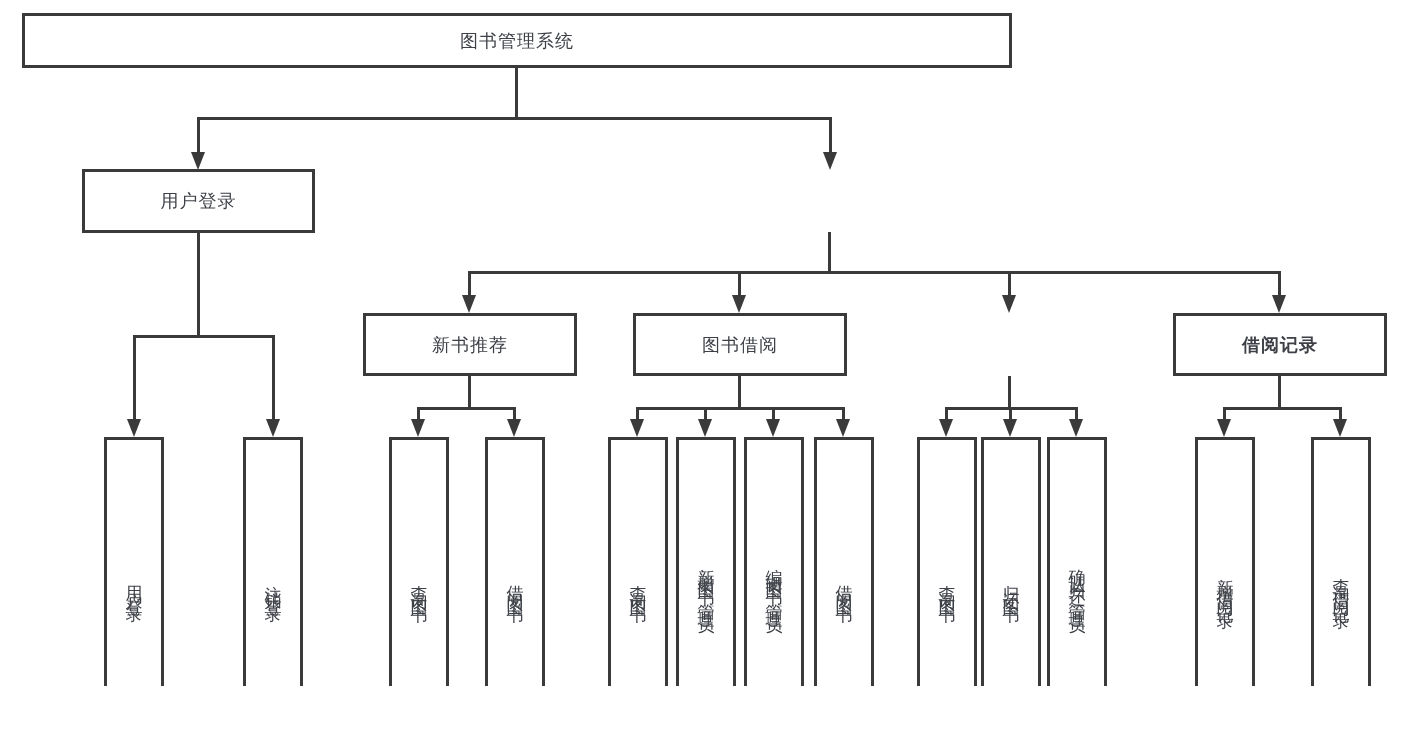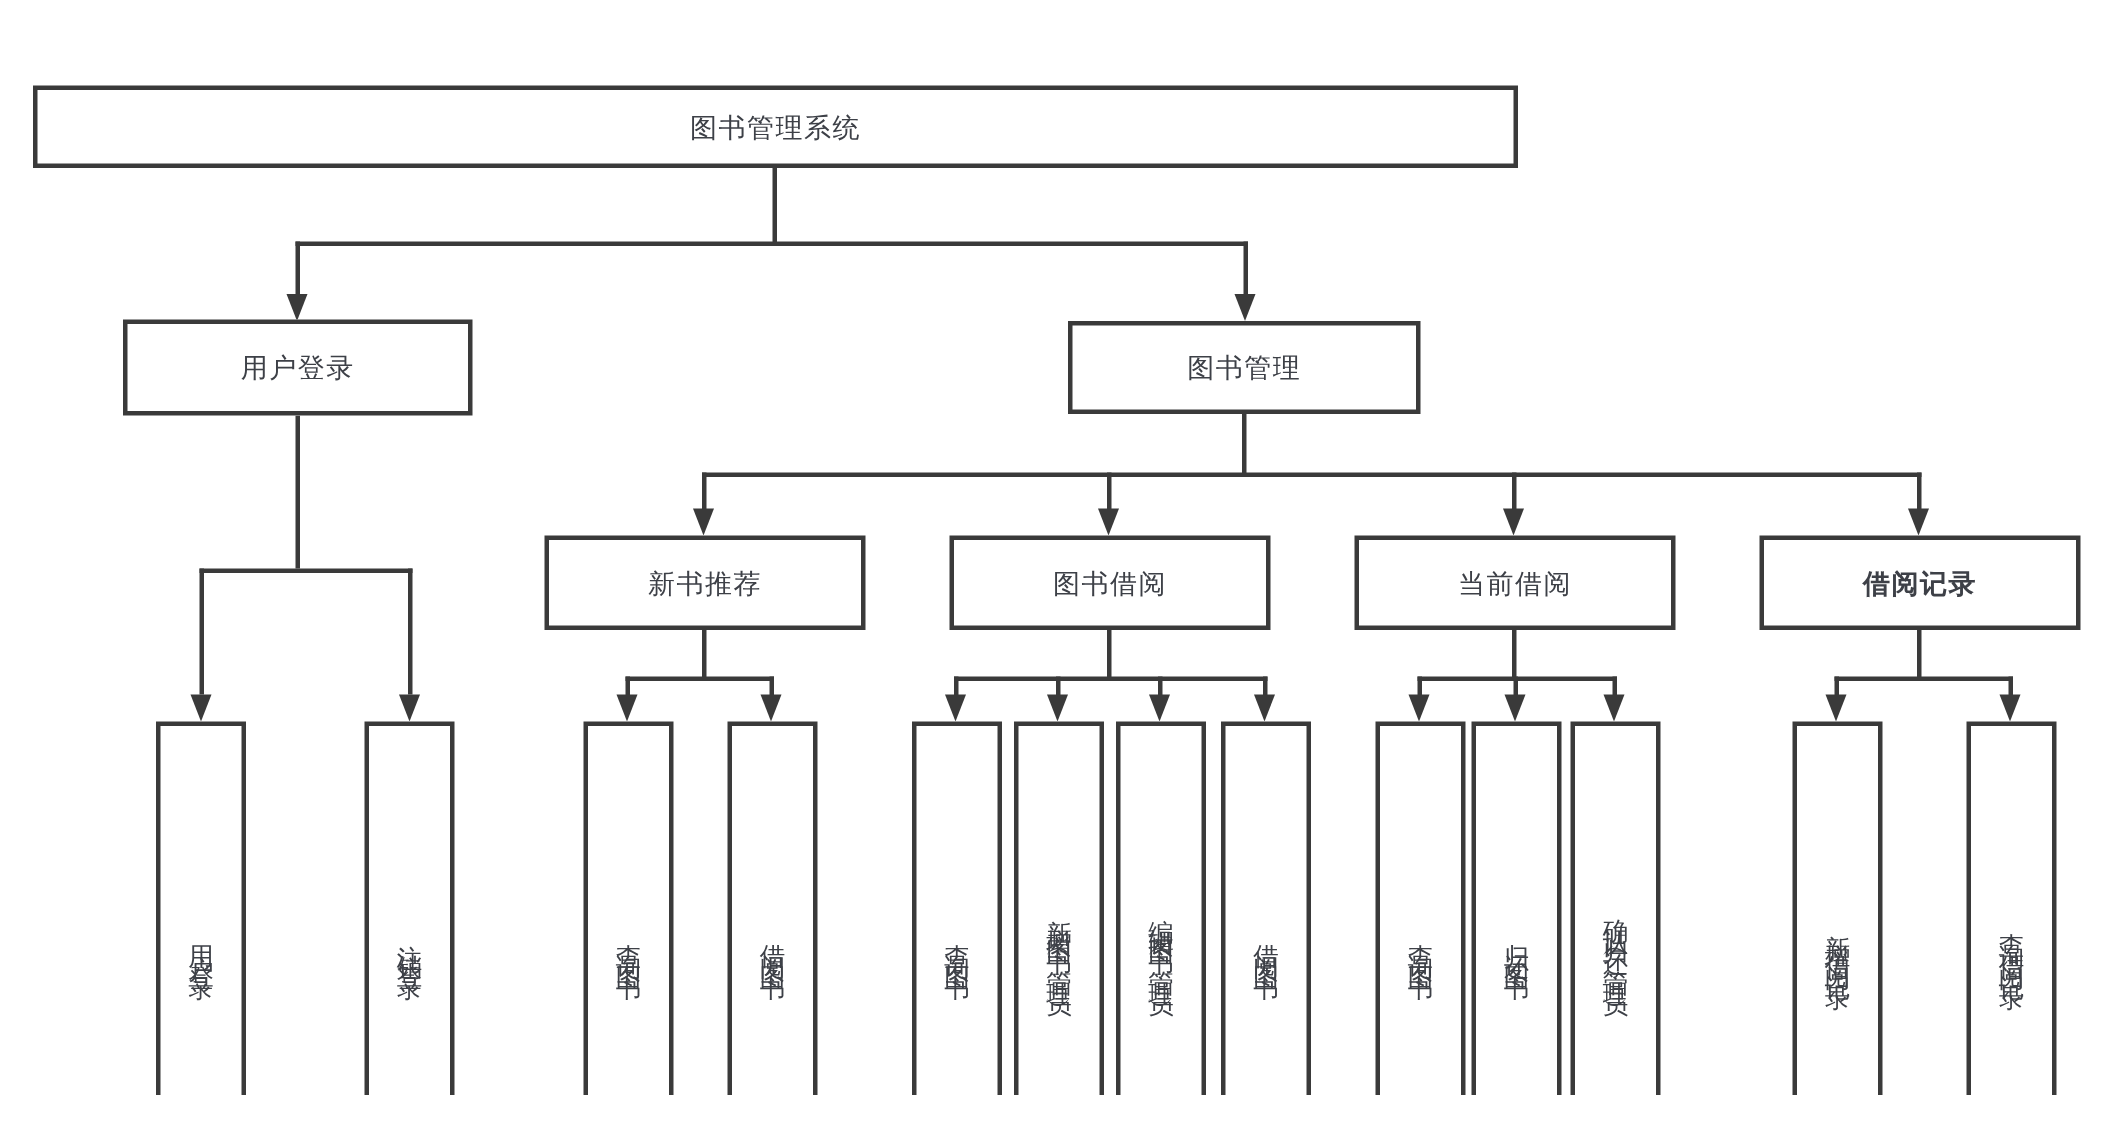--- a/index.html
+++ b/index.html
@@ -9,21 +9,20 @@
     --watermark: #e4bfcb;
   }
   html, body { margin: 0; padding: 0; background: var(--background); }
   .stage {
     position: relative;
     width: 1405px;
     height: 686px;
     background: var(--background);
     font-family: "Liberation Sans", sans-serif;
     overflow: hidden;
-    margin-top: 44px;
   }
   .box {
     position: absolute;
     box-sizing: border-box;
     border: 3px solid var(--line);
     background: #ffffff;
     display: flex;
     align-items: center;
     justify-content: center;
     color: var(--text);
@@ -129,32 +128,26 @@
   <div class="arr" style="left:1217px; top:419px;"></div>
   <div class="arr" style="left:1333px; top:419px;"></div>
 
   <div class="box" style="left:22px; top:13px; width:990px; height:55px;">
     <span>图书管理系统</span>
   </div>
 
   <div class="box" style="left:82px; top:169px; width:233px; height:64px;">
     <span>用户登录</span>
   </div>
-  <div class="box" style="left:712px; top:170px; width:235px; height:62px;">
-    <span>图书管理</span>
-  </div>
 
   <div class="box" style="left:633px; top:313px; width:214px; height:63px;">
     <span>图书借阅</span>
   </div>
   <div class="box" style="left:363px; top:313px; width:214px; height:63px;">
     <span>新书推荐</span>
-  </div>
-  <div class="box" style="left:903px; top:313px; width:214px; height:63px;">
-    <span>当前借阅</span>
   </div>
   <div class="box" style="left:1173px; top:313px; width:214px; height:63px;font-weight:bold;">
     <span>借阅记录</span>
   </div>
 
   <div class="box leaf" style="left:104px; top:437px; width:60px; height:298px;">
     <span>用户登录</span>
   </div>
   <div class="box leaf" style="left:243px; top:437px; width:60px; height:298px;">
     <span>注销登录</span>

